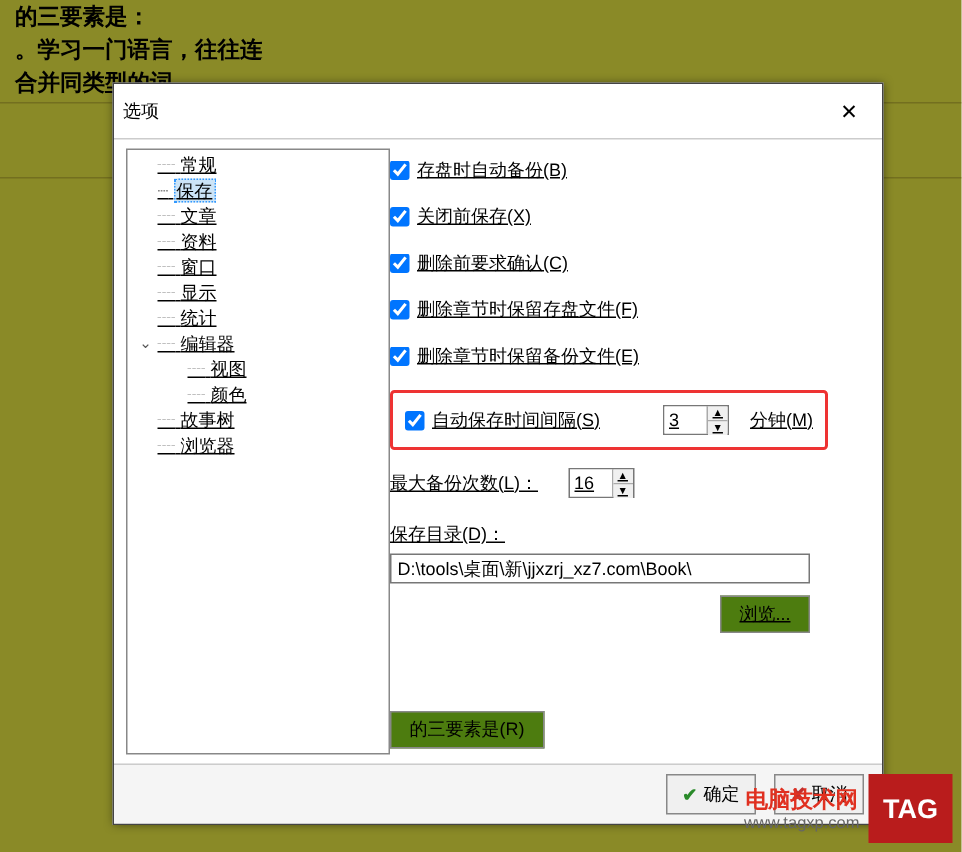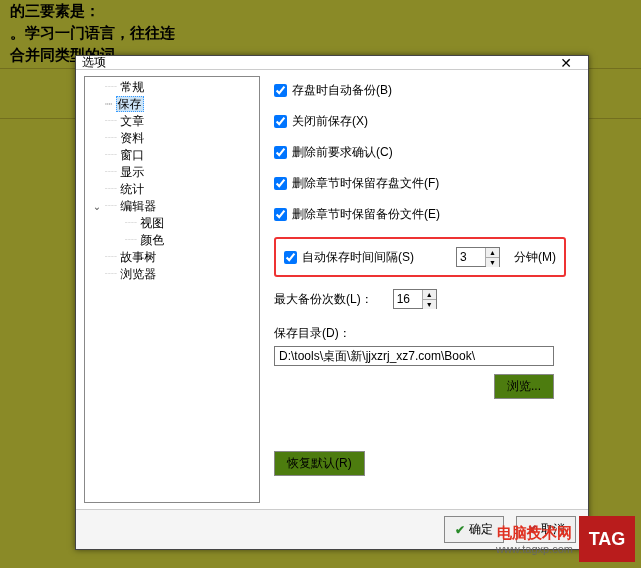--- a/index.html
+++ b/index.html
@@ -30,40 +30,41 @@
       top: 55px;
       width: 514px;
       height: 495px;
       background: #fff;
       border: 1px solid #444;
       box-shadow: 0 0 6px rgba(0,0,0,0.5);
       display: flex;
       flex-direction: column;
     }
     .titlebar {
-      height: 14px;
+      height: 37px;
       display: flex;
       align-items: center;
       justify-content: space-between;
       padding: 0 4px 0 6px;
       border-bottom: 1px solid #ccc;
       background: #fff;
     }
     .titlebar .title { font-size: 12px; }
     .close-btn {
       width: 36px; height: 22px;
       display: flex; align-items: center; justify-content: center;
       font-size: 14px; cursor: pointer;
     }
 
     .content {
       flex: 1;
       display: flex;
       padding: 6px 8px;
-      gap: 14px;
+      gap: 0;
+      text-decoration: underline;
     }
 
     .tree {
       width: 176px;
       border: 1px solid #888;
       padding: 2px;
       font-size: 12px;
       color: #000;
       overflow: hidden;
     }
@@ -303,21 +304,21 @@
       <div class="dir-row">
         <span class="lbl">保存目录(D)：</span>
       </div>
       <input class="dir-input" value="D:\tools\桌面\新\jjxzrj_xz7.com\Book\" style="">
 
       <div class="browse-row">
         <button class="btn">浏览...</button>
       </div>
 
       <div class="restore-row">
-        <button class="btn">恢复默认(R)</button>
+        <button class="btn">的三要素是(R)</button>
       </div>
 
     </div>
   </div>
 
   <div class="footer">
     <button class="footer-btn">
       <span class="chk-mark">✔</span>
       <span>确定</span>
     </button>

